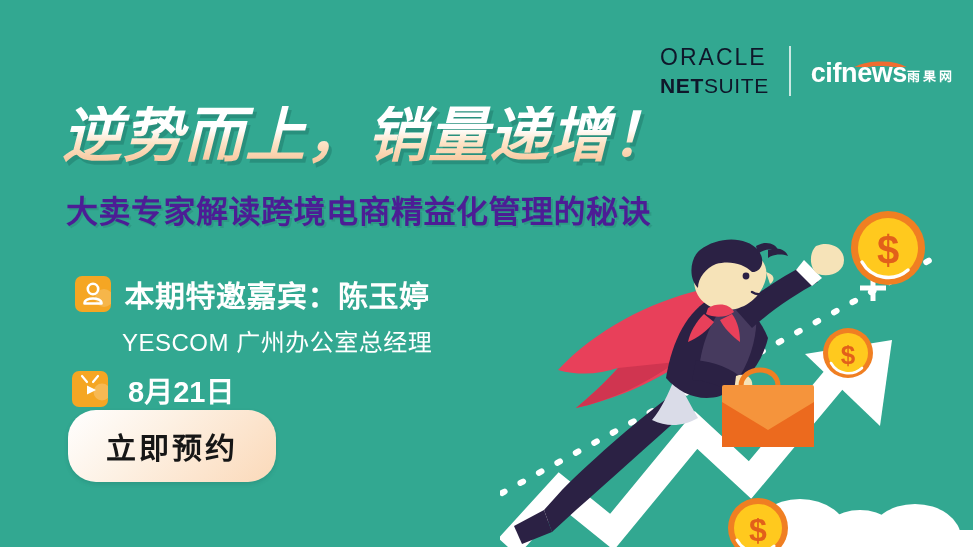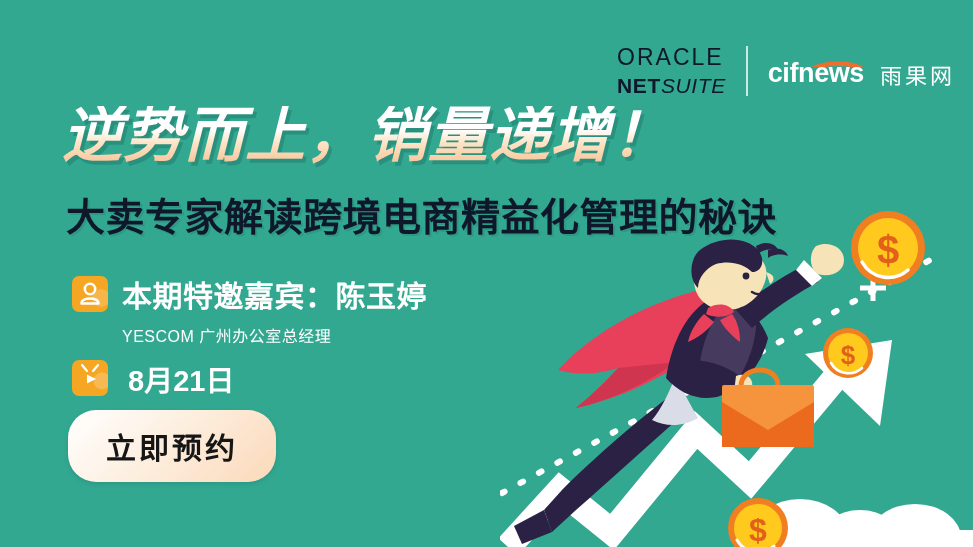--- a/index.html
+++ b/index.html
@@ -42,21 +42,21 @@
     font-weight: 300;
     font-family: "Liberation Sans", sans-serif;
   }
   .netsuite-word {
     font-size: 21px;
     letter-spacing: 0.6px;
     margin-top: 6px;
     font-family: "Liberation Sans", sans-serif;
   }
   .netsuite-word .net { font-weight: 700; }
-  .netsuite-word .suite { font-weight: 400; font-style: italic; }
+  .netsuite-word .suite { font-weight: 400; }
 
   .logo-divider {
     width: 2px;
     height: 50px;
     background: rgba(255,255,255,0.75);
   }
 
   .cifnews-logo {
     position: relative;
     display: flex;
@@ -74,25 +74,24 @@
   }
   .cif-swoosh {
     position: absolute;
     top: -7px;
     right: -2px;
     width: 62px;
     height: 14px;
     overflow: hidden;
   }
   .cifnews-cn {
-    font-size: 22px;
+    font-size: 13px;
     letter-spacing: 3px;
     margin-top: 7px;
-    font-weight: 400;
-    margin-left: 16px;
+    font-weight: 700;
   }
 
   
   .headline {
     position: absolute;
     left: 62px;
     top: 106px;
     font-size: 60px;
     font-weight: 900;
     letter-spacing: 1px;
@@ -103,23 +102,23 @@
     color: transparent;
     -webkit-text-fill-color: transparent;
     filter: drop-shadow(3px 4px 0px rgba(20,90,78,0.30));
     white-space: nowrap;
     font-style: italic;
   }
   .subhead {
     position: absolute;
     left: 66px;
     top: 186px;
-    font-size: 39px;
-    font-weight: 700;
-    color: #0f172a;
+    font-size: 32px;
+    font-weight: 700;
+    color: #4c1d95;
     letter-spacing: 0.5px;
     white-space: nowrap;
     text-shadow: 2px 2px 0 rgba(20,90,78,0.18);
   }
 
   
   .info-block {
     position: absolute;
     left: 72px;
     top: 272px;
@@ -143,21 +142,21 @@
   .icon-box.tv { background: #f5a623; border-radius: 7px; }
 
   .guest-name {
     font-size: 30px;
     font-weight: 700;
     color: #ffffff;
     letter-spacing: 0.5px;
     white-space: nowrap;
   }
   .guest-title {
-    font-size: 16px;
+    font-size: 24px;
     font-weight: 400;
     color: #ffffff;
     letter-spacing: 0.5px;
     margin-left: 50px;
     margin-top: 7px;
     white-space: nowrap;
   }
   .time-date {
     font-size: 29px;
     font-weight: 700;

